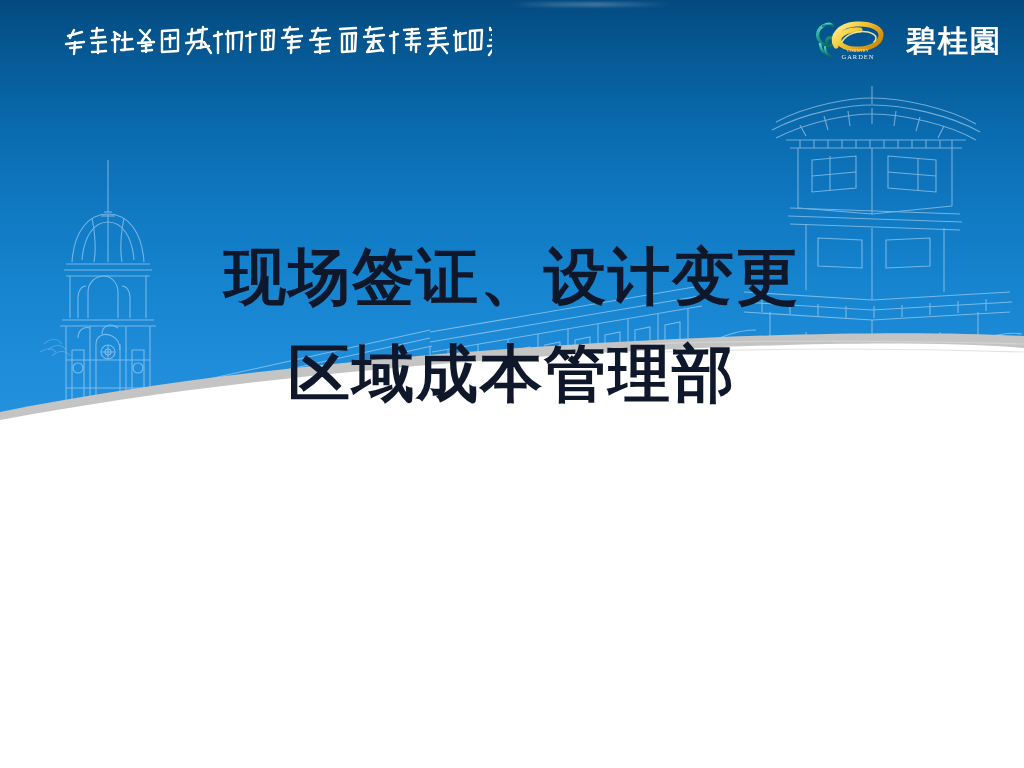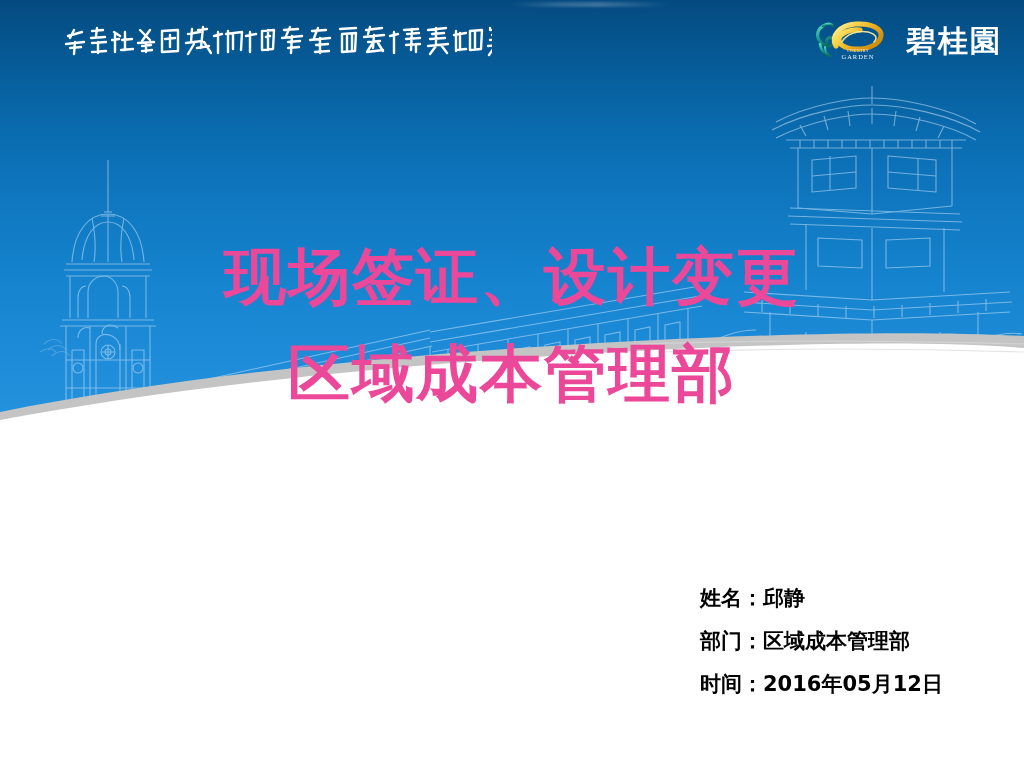--- a/index.html
+++ b/index.html
@@ -115,21 +115,21 @@
     left: 0;
     top: 240px;
     width: 1024px;
     text-align: center;
   }
   .title-line {
     font-family: "DejaVu Sans", "Liberation Sans", sans-serif;
     font-weight: bold;
     font-size: 62px;
     line-height: 1.18;
-    color: #ec4899;
+    color: #0f172a;
     letter-spacing: 2px;
     white-space: nowrap;
   }
   .title-line.line2 {
     margin-top: 24px;
   }
 
   
   .meta {
     position: absolute;
@@ -423,19 +423,14 @@
         <path d="M660 52 C780 48 900 48 1024 52"></path>
       </g>
     </svg>
   </div>
 
   <div class="title-wrap">
     <div class="title-line line1">现场签证、设计变更</div>
     <div class="title-line line2">区域成本管理部</div>
   </div>
 
-  <div class="meta">
-    <div class="meta-row">姓名：邱静</div>
-    <div class="meta-row">部门：区域成本管理部</div>
-    <div class="meta-row">时间：2016年05月12日</div>
-  </div>
 
 </div>
 
 </body></html>

